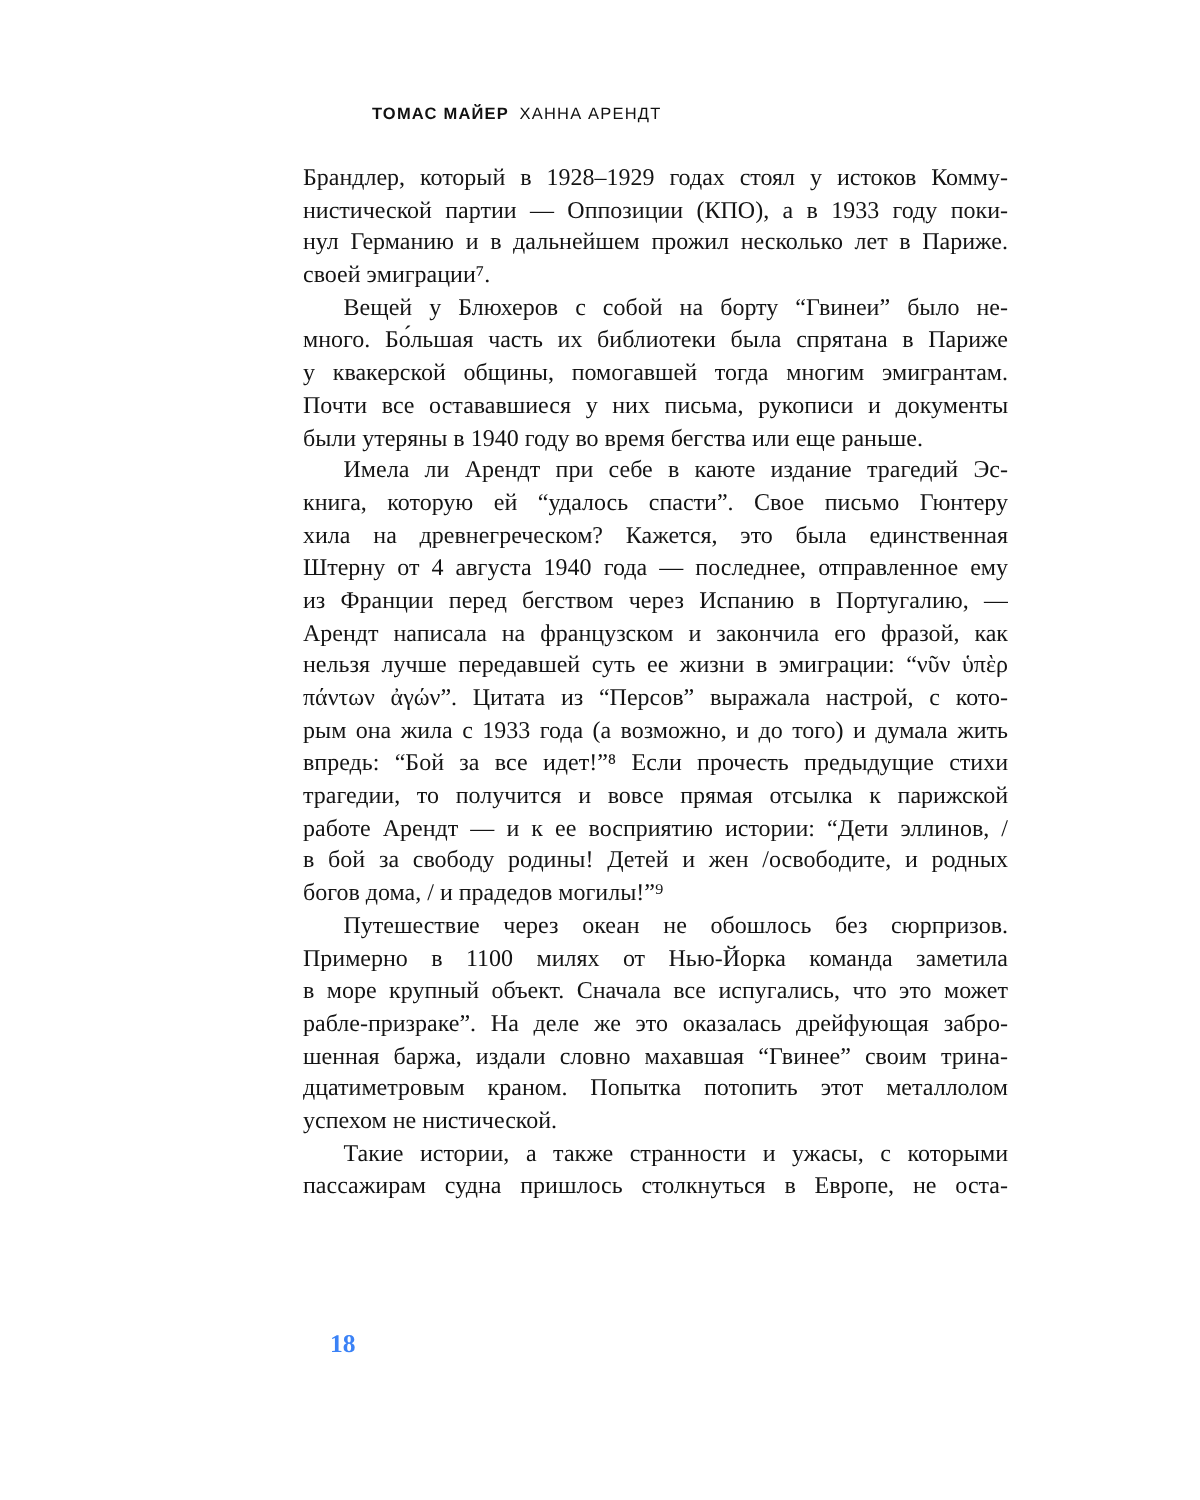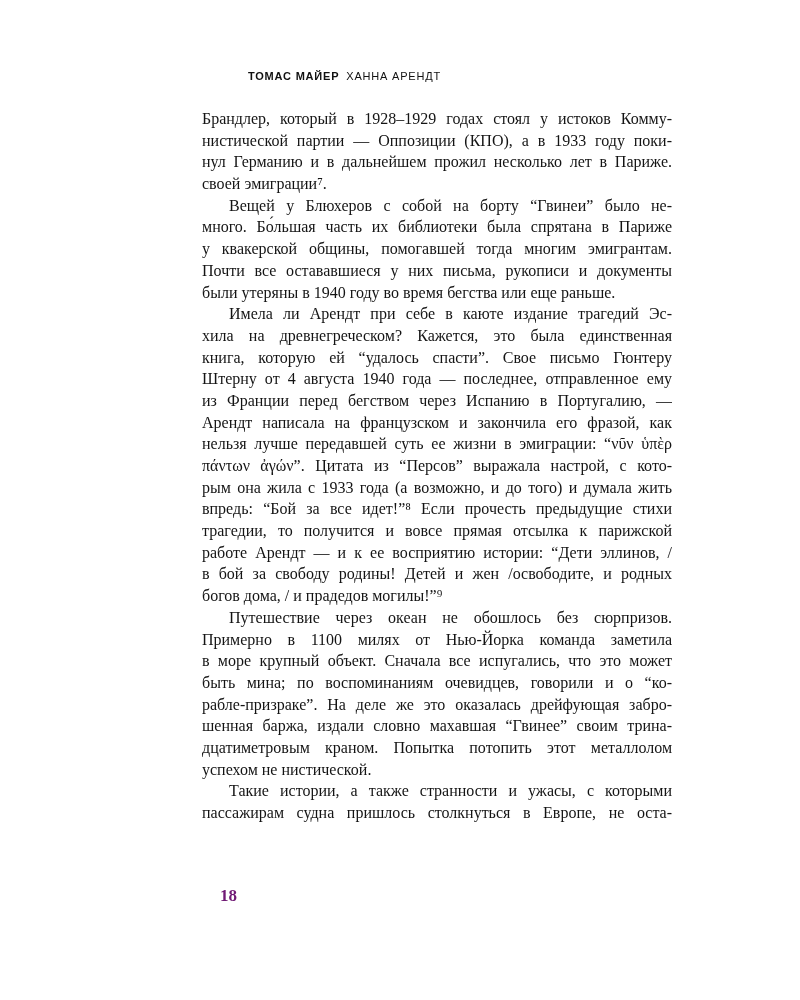--- a/index.html
+++ b/index.html
@@ -60,21 +60,21 @@
   }
   .line.lastline {
     text-align-last: left;
   }
   .page-number {
     position: absolute;
     left: 220px;
     top: 886px;
     font-size: 17px;
     font-weight: 700;
-    color: #701a75;
+    color: #3b82f6;
   }
 </style>
 </head>
 <body>
 
 <div class="page">
 
   <div class="running-head">
     <span class="author">ТОМАС МАЙЕР</span><span class="title">ХАННА АРЕНДТ</span>
   </div>
@@ -88,39 +88,38 @@
       </div>
       <div class="paragraph">
         <div class="line indent">Вещей у Блюхеров с собой на борту “Гвинеи” было не-</div>
         <div class="line">много. Бо́льшая часть их библиотеки была спрятана в Париже</div>
         <div class="line">у квакерской общины, помогавшей тогда многим эмигрантам.</div>
         <div class="line">Почти все остававшиеся у них письма, рукописи и документы</div>
         <div class="line lastline">были утеряны в 1940 году во время бегства или еще раньше.</div>
       </div>
       <div class="paragraph">
         <div class="line indent">Имела ли Арендт при себе в каюте издание трагедий Эс-</div>
+        <div class="line">книга, которую ей “удалось спасти”. Свое письмо Гюнтеру</div>
         <div class="line">хила на древнегреческом? Кажется, это была единственная</div>
-        <div class="line">книга, которую ей “удалось спасти”. Свое письмо Гюнтеру</div>
         <div class="line">Штерну от 4 августа 1940 года — последнее, отправленное ему</div>
         <div class="line">из Франции перед бегством через Испанию в Португалию, —</div>
         <div class="line">Арендт написала на французском и закончила его фразой, как</div>
         <div class="line">нельзя лучше передавшей суть ее жизни в эмиграции: “νῦν ὑπὲρ</div>
         <div class="line">πάντων ἀγών”. Цитата из “Персов” выражала настрой, с кото-</div>
         <div class="line">рым она жила с 1933 года (а возможно, и до того) и думала жить</div>
         <div class="line">впредь: “Бой за все идет!”⁸ Если прочесть предыдущие стихи</div>
         <div class="line">трагедии, то получится и вовсе прямая отсылка к парижской</div>
         <div class="line">работе Арендт — и к ее восприятию истории: “Дети эллинов, /</div>
         <div class="line">в бой за свободу родины! Детей и жен /освободите, и родных</div>
         <div class="line lastline">богов дома, / и прадедов могилы!”⁹</div>
       </div>
       <div class="paragraph">
         <div class="line indent">Путешествие через океан не обошлось без сюрпризов.</div>
         <div class="line">Примерно в 1100 милях от Нью-Йорка команда заметила</div>
         <div class="line">в море крупный объект. Сначала все испугались, что это может</div>
-        <div class="line">быть мина; по воспоминаниям очевидцев, говорили и о “ко-</div>
         <div class="line">рабле-призраке”. На деле же это оказалась дрейфующая забро-</div>
         <div class="line">шенная баржа, издали словно махавшая “Гвинее” своим трина-</div>
         <div class="line">дцатиметровым краном. Попытка потопить этот металлолом</div>
         <div class="line lastline">успехом не нистической.</div>
       </div>
       <div class="paragraph">
         <div class="line indent">Такие истории, а также странности и ужасы, с которыми</div>
         <div class="line">пассажирам судна пришлось столкнуться в Европе, не оста-</div>
       </div>
     </div>

